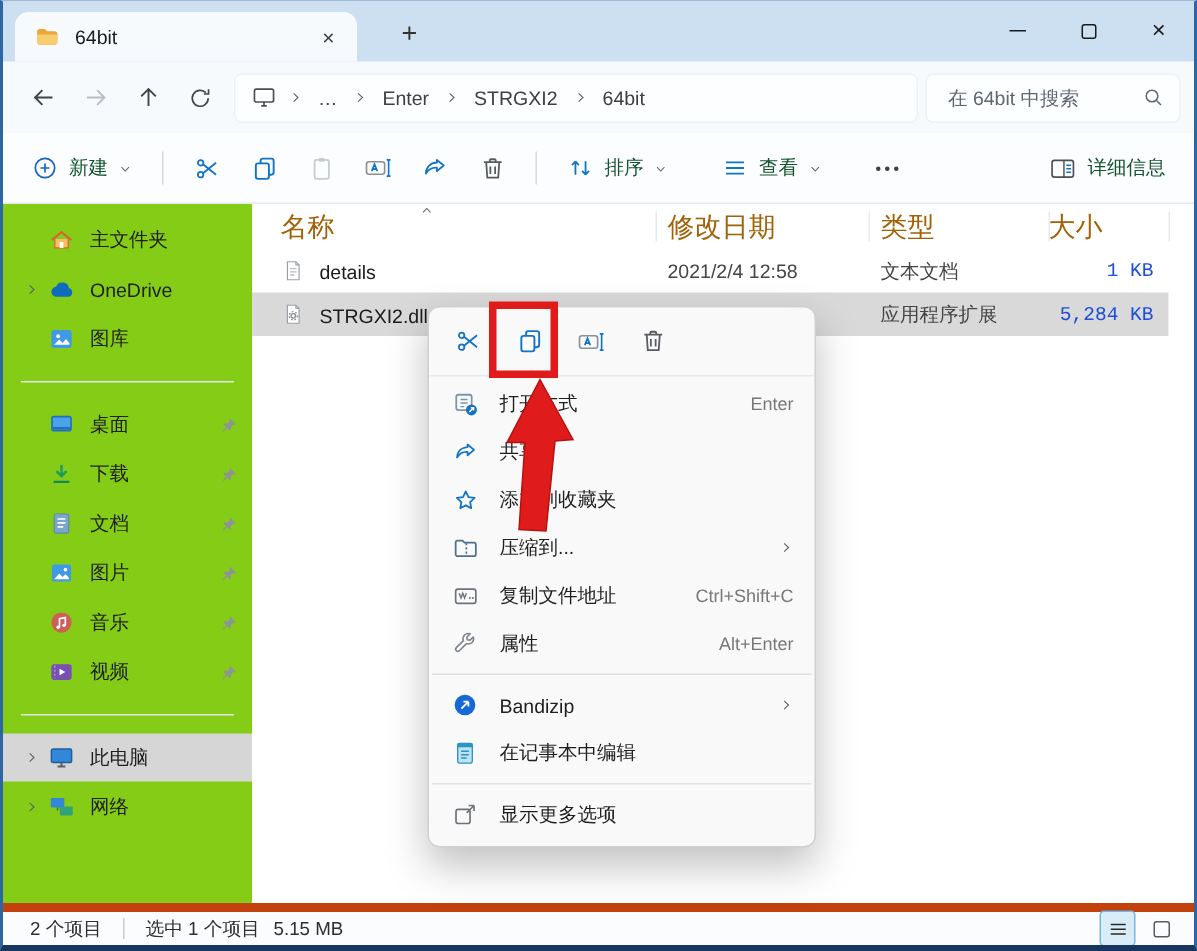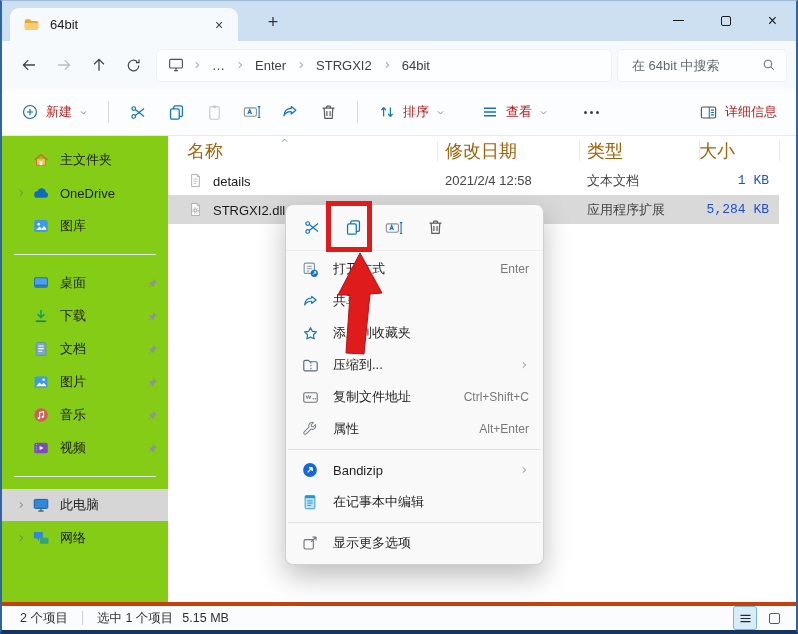--- a/index.html
+++ b/index.html
@@ -23,21 +23,21 @@
   .navbtn{width:35px;height:34px;display:grid;place-items:center;border-radius:4px;flex:0 0 auto;}
   .crumbbar{flex:1;height:33px;background:#fdfeff;border:1px solid #edf1f5;border-radius:5px;display:flex;align-items:center;
     padding:0 10px;margin:0 5px;gap:1px;font-size:13px;color:#3c4043;min-width:0;}
   .crumb{padding:0 7px;white-space:nowrap;}
   .crumb-chev{display:grid;place-items:center;padding:0 2px;}
   .searchbox{width:170px;height:33px;background:#fdfeff;border:1px solid #edf1f5;border-radius:5px;display:flex;align-items:center;padding:0 9px 0 12px;flex:0 0 auto;}
   .searchbox input{border:0;outline:0;background:transparent;flex:1;min-width:0;font-size:13px;color:#ef4444;font-family:inherit;}
   .searchbox input::placeholder{color:#5f6872;opacity:1;}
   
   .toolbar{height:47px;background:#fbfdff;border-bottom:1px solid #e6e9ed;display:flex;align-items:center;padding:0 10px;gap:2px;}
-  .tbtn{display:flex;align-items:center;gap:7px;padding:0 9px;height:34px;border-radius:4px;font-size:13px;color:#b91c1c;flex:0 0 auto;}
+  .tbtn{display:flex;align-items:center;gap:7px;padding:0 9px;height:34px;border-radius:4px;font-size:13px;color:#14532d;flex:0 0 auto;}
   .tico{width:36px;height:34px;display:grid;place-items:center;border-radius:4px;flex:0 0 auto;}
   .tsep{width:1px;height:22px;background:#d7dbe0;margin:0 9px;flex:0 0 auto;}
   .spacer{flex:1;}
   .cd{transform:rotate(90deg);}
   .dots{display:flex;gap:3px;}
   .dots i{width:3px;height:3px;border-radius:50%;background:#3c4043;}
   
   .main{display:flex;height:466px;}
   .sidebar{width:166px;background:#84cc16;padding-top:8px;flex:0 0 auto;}
   .sb-item{height:32px;display:flex;align-items:center;padding:0 8px 0 10px;margin-bottom:1px;font-size:13px;color:#1f1f1f;}
@@ -50,21 +50,21 @@
   .content{flex:1;background:#fff;position:relative;font-size:13px;}
   .flh{display:grid;grid-template-columns:269px 142px 120px 80px;height:30px;align-items:center;color:#a16207;font-size:18px;position:relative;}
   .flh .c1{padding-left:19px;} .flh .c2,.flh .c3{padding-left:8px;} .flh .c4{text-align:left;padding-right:10px;}
   .hsep{position:absolute;top:5px;bottom:5px;width:1px;background:#e7eaee;}
   .sortcaret{position:absolute;left:112px;top:0px;}
   .flrow{display:grid;grid-template-columns:269px 142px 120px 80px;height:29px;align-items:center;color:#1b1b1b;width:611px;}
   .flrow.sel{background:var(--c-selection,#d9d9d9);}
   .fname{display:flex;align-items:flex-end;gap:9px;padding-left:19px;}
   .fcell{color:#454545;padding-left:8px;} .fsize{color:#1d4ed8;text-align:right;padding-right:10px;font-family:Liberation Mono, monospace;}
   
-  .statusbar{height:28px;border-top:4px solid #c2410c;background:#fafcfe;display:flex;align-items:center;padding:0 10px 0 18px;font-size:12.5px;color:#2f2f2f;}
+  .statusbar{height:28px;border-top:6px solid #c2410c;background:#fafcfe;display:flex;align-items:center;padding:0 10px 0 18px;font-size:12.5px;color:#2f2f2f;}
   .st-sep{width:1px;height:14px;background:#c9cdd1;margin:0 14px;}
   .st-size{margin-left:9px;}
   .st-right{margin-left:auto;display:flex;align-items:center;}
   .viewbtn{width:24px;height:24px;display:grid;place-items:center;border-radius:3px;margin-left:5px;border:1px solid transparent;}
   .viewbtn.active{background:#d9edf9;border:1px solid #74b6e3;}
   
   .ctxmenu{position:absolute;left:283px;top:203px;width:259px;background:#f9f9f9;border:1px solid #d0d0d0;border-radius:8px;
     box-shadow:0 12px 28px rgba(0,0,0,.25);padding-bottom:5px;z-index:5;}
   .qrow{height:46px;display:flex;align-items:center;gap:9px;padding:0 10px;border-bottom:1px solid #ececec;margin-bottom:2px;}
   .qbtn{width:32px;height:32px;display:grid;place-items:center;border-radius:4px;}

